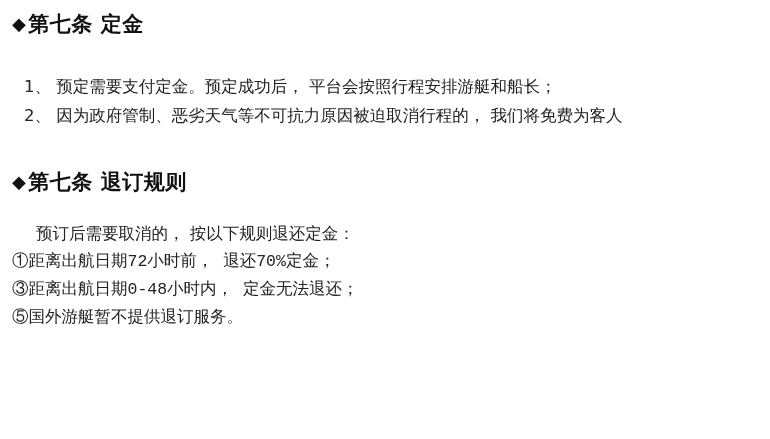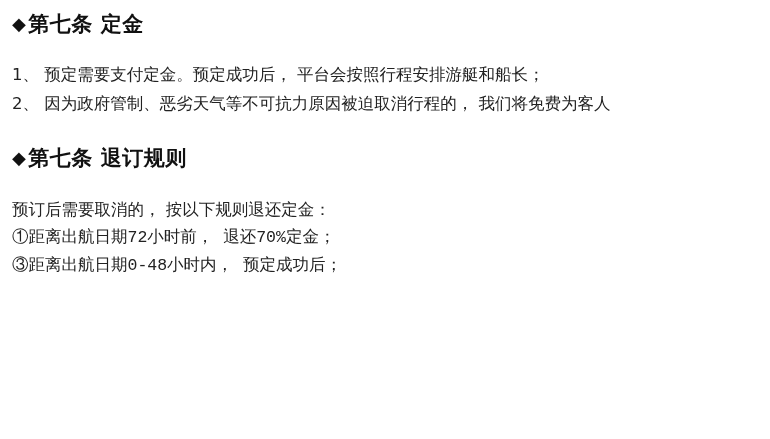--- a/index.html
+++ b/index.html
@@ -42,34 +42,35 @@
     white-space: pre;
   }
   .heading-gap {
     display: inline-block;
     width: 8px;
   }
   .body-block {
     font-size: 16.5px;
     line-height: 1.72;
     color: #222222;
-    margin: 0;
+    margin: 12px;
   }
   .body-line {
     white-space: pre-wrap;
   }
   .spacer-md { height: 22px; }
   .spacer-lg { height: 26px; }
   .list-block {
     font-size: 16.5px;
     line-height: 1.70;
     color: #222222;
   }
   .list-line {
     white-space: pre-wrap;
+    margin-left: 24px;
   }
   .numbered-line {
     white-space: pre-wrap;
     font-family: Liberation Mono, monospace;
   }
 </style>
 </head>
 <body>
 
 <div class="page">
@@ -95,16 +96,17 @@
     <span class="heading-text">第七条</span>
     <span class="heading-gap"></span>
     <span class="heading-text">退订规则</span>
   </h2>
 
   <div class="spacer-md"></div>
 
   <div class="list-block">
     <div class="list-line">预订后需要取消的， 按以下规则退还定金：</div>
     <div class="numbered-line">①距离出航日期72小时前， 退还70%定金；</div>
-    <div class="numbered-line">③距离出航日期0-48小时内， 预定成功后；</div>
+    <div class="numbered-line">③距离出航日期0-48小时内， 定金无法退还；</div>
+    <div class="numbered-line">⑤国外游艇暂不提供退订服务。</div>
   </div>
 
 </div>
 
 </body></html>

